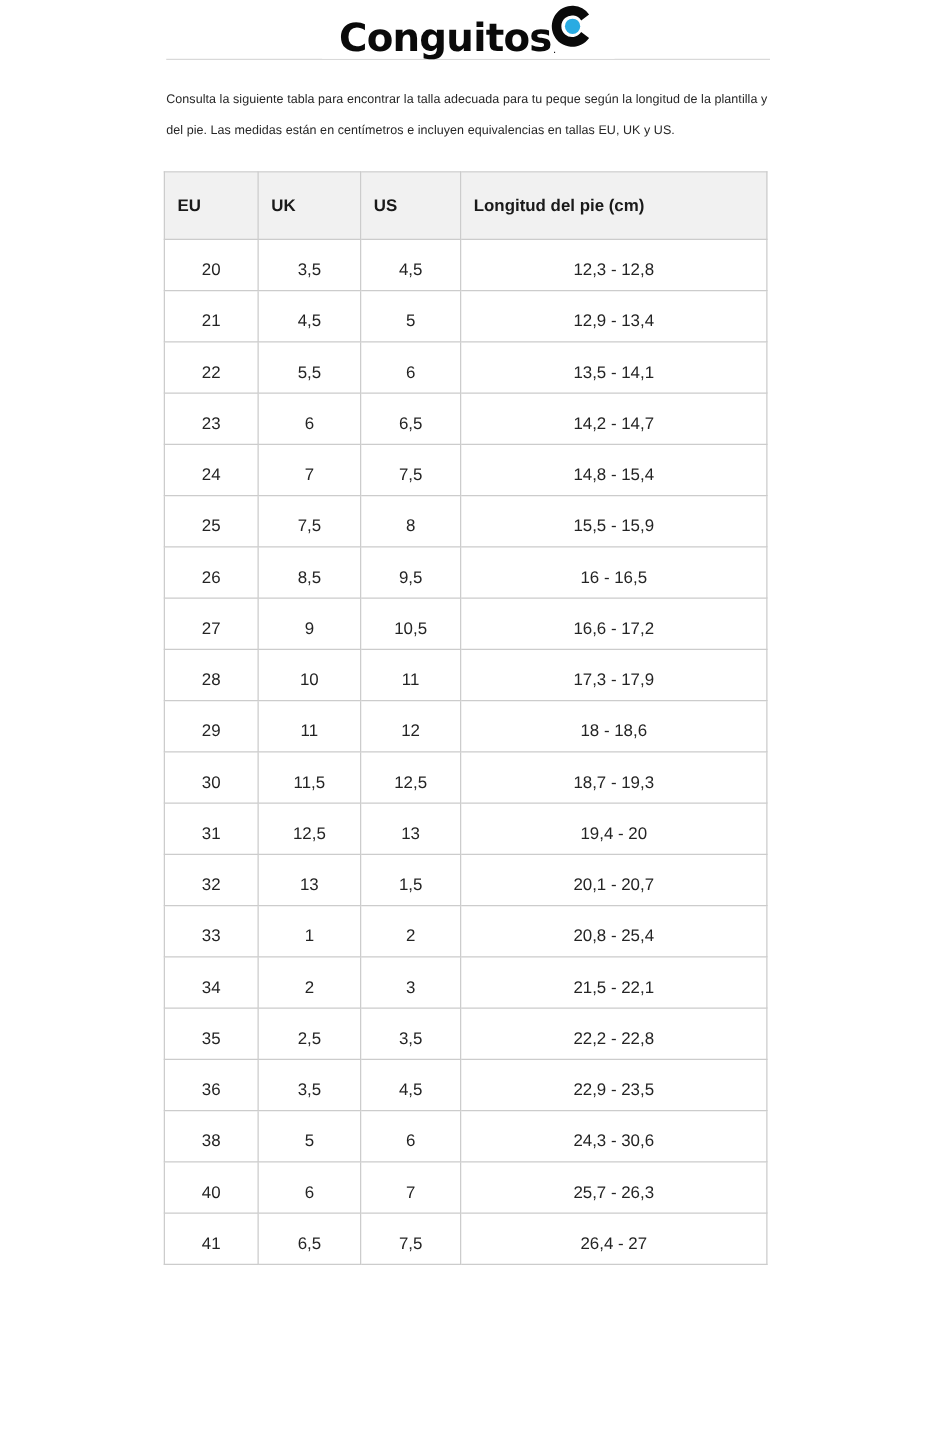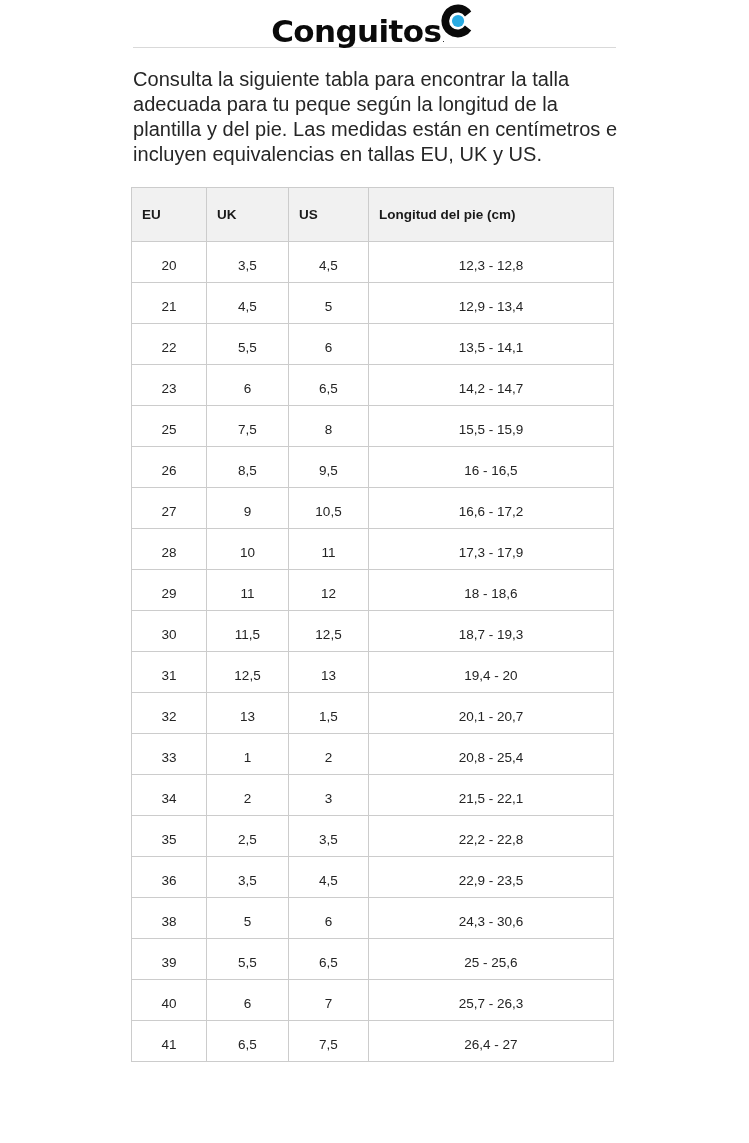--- a/index.html
+++ b/index.html
@@ -69,21 +69,21 @@
     width: 38px;
     height: 38px;
     margin-left: -5px;
     flex: 0 0 auto;
   }
 
   
   .intro {
     margin: 5px 0 0 133px;
     width: 488px;
-    font-size: 20px;
+    font-size: 10px;
     line-height: 25px;
     color: #262626;
     letter-spacing: 0.05px;
   }
 
   
   .table-wrap {
     margin: 20px 0 0 131px;
     width: 482px;
   }
@@ -177,20 +177,26 @@
             <td>6</td>
             <td>13,5 - 14,1</td>
           </tr>
           <tr>
             <td>23</td>
             <td>6</td>
             <td>6,5</td>
             <td>14,2 - 14,7</td>
           </tr>
           <tr>
+            <td>24</td>
+            <td>7</td>
+            <td>7,5</td>
+            <td>14,8 - 15,4</td>
+          </tr>
+          <tr>
             <td>25</td>
             <td>7,5</td>
             <td>8</td>
             <td>15,5 - 15,9</td>
           </tr>
           <tr>
             <td>26</td>
             <td>8,5</td>
             <td>9,5</td>
             <td>16 - 16,5</td>
@@ -255,26 +261,20 @@
             <td>4,5</td>
             <td>22,9 - 23,5</td>
           </tr>
           <tr>
             <td>38</td>
             <td>5</td>
             <td>6</td>
             <td>24,3 - 30,6</td>
           </tr>
           <tr>
-            <td>39</td>
-            <td>5,5</td>
-            <td>6,5</td>
-            <td>25 - 25,6</td>
-          </tr>
-          <tr>
             <td>40</td>
             <td>6</td>
             <td>7</td>
             <td>25,7 - 26,3</td>
           </tr>
           <tr>
             <td>41</td>
             <td>6,5</td>
             <td>7,5</td>
             <td>26,4 - 27</td>

